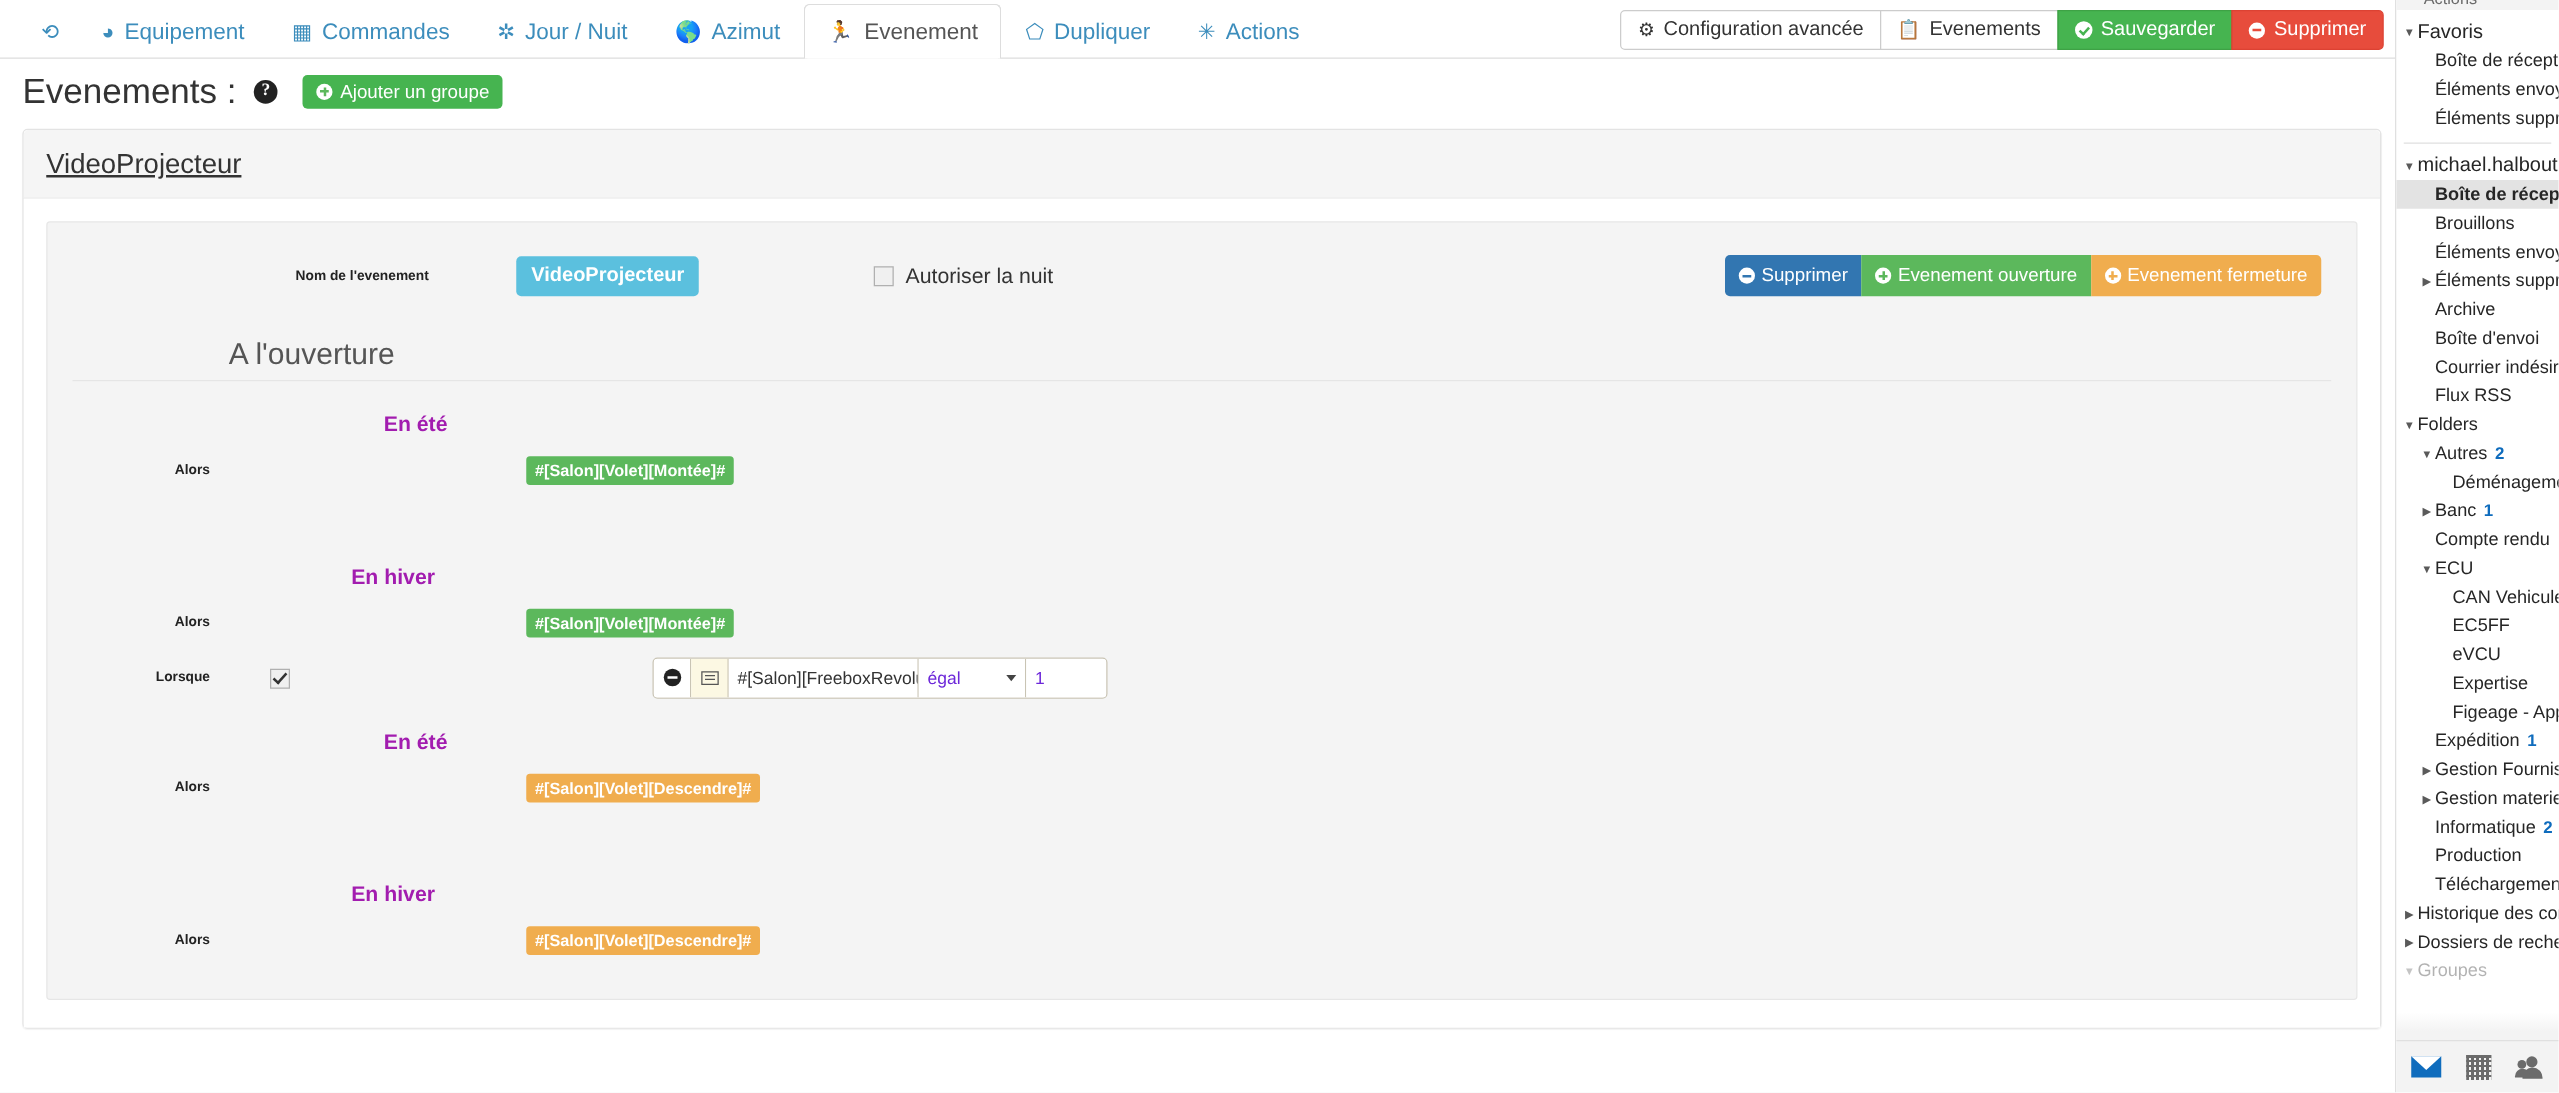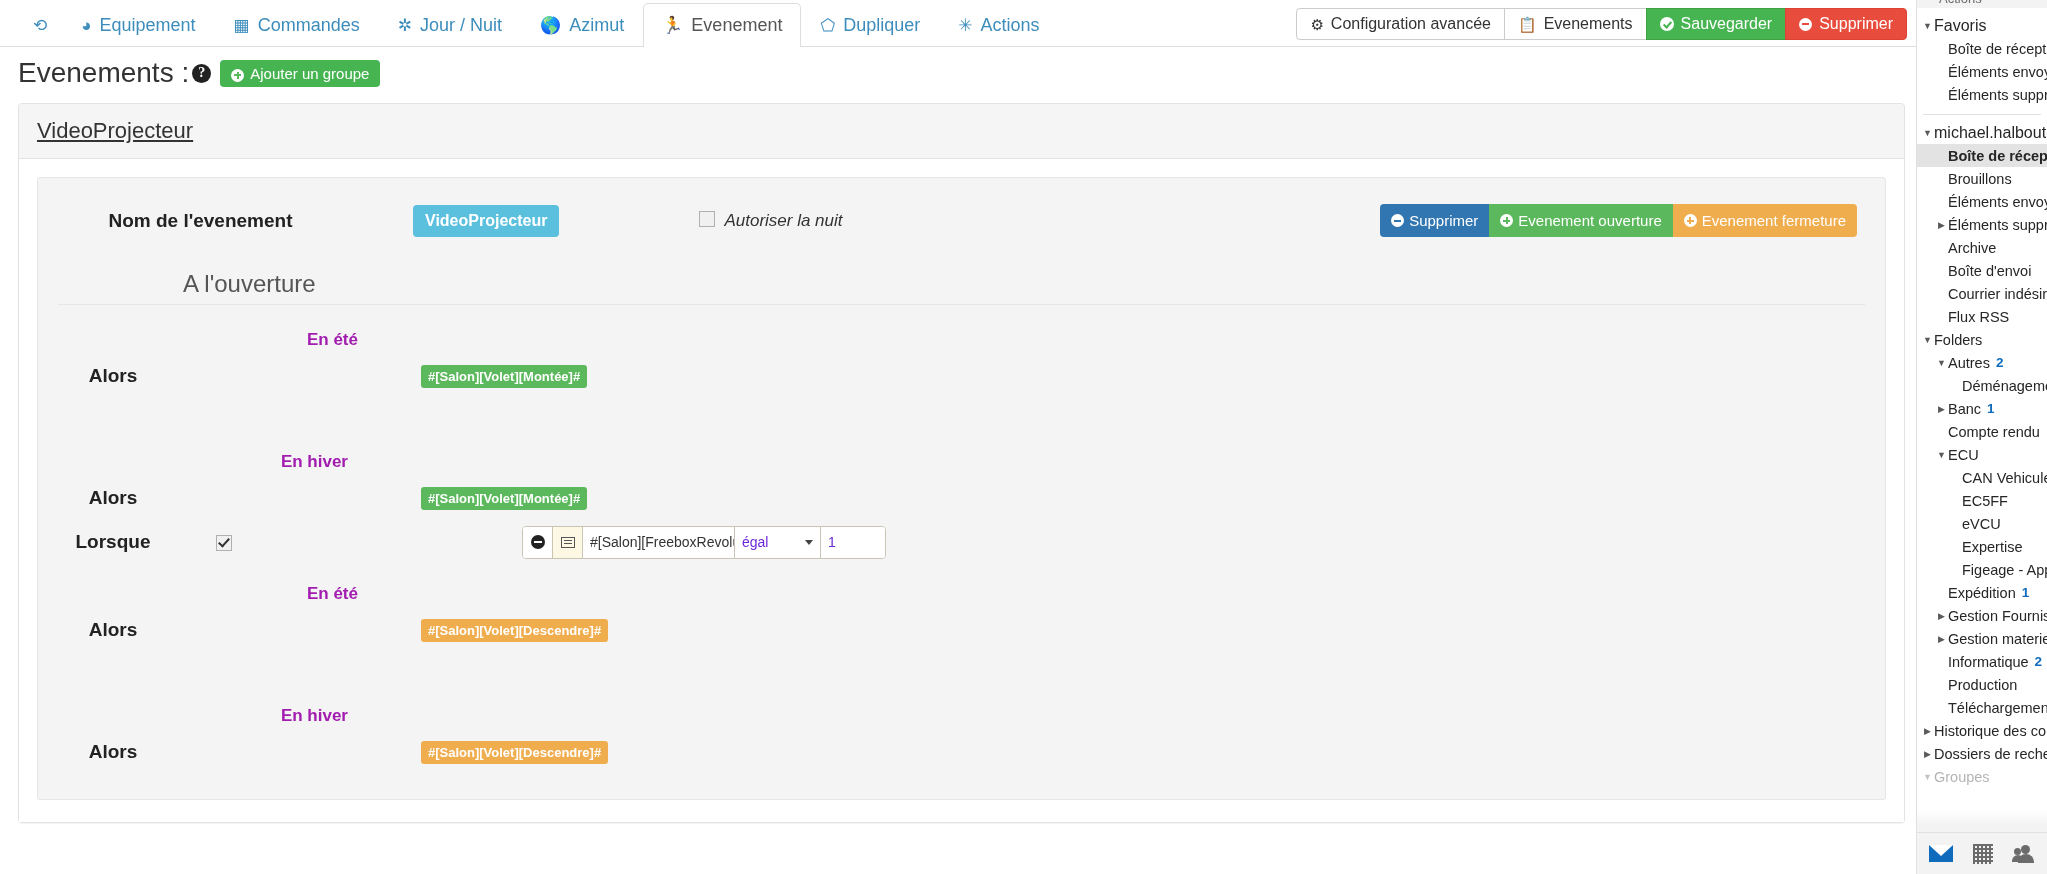--- a/index.html
+++ b/index.html
@@ -98,21 +98,21 @@
   .notice {
     padding: 9px 0 0 14px;
     font-size: 17px;
     color: #444444;
   }
 
   
   .titlerow {
     display: flex;
     align-items: center;
-    gap: 1px;
+    gap: 12px;
     padding: 10px 0 6px 18px;
   }
   .titlerow .h1 {
     font-size: 28px;
     color: #333333;
     font-weight: 400;
   }
   .help-dot {
     display: inline-flex;
     align-items: center;
@@ -122,21 +122,21 @@
     background: #222222;
     color: #ffffff;
     font-size: 14px;
     font-weight: bold;
     font-family: "Liberation Serif", serif;
     margin-left: 2px;
     cursor: pointer;
   }
   .btn-add-group {
     display: inline-flex;
-    align-items: flex-end;
+    align-items: center;
     gap: 6px;
     background: #46b450;
     color: #ffffff;
     font-size: 15px;
     border-radius: 4px;
     padding: 5px 11px;
     margin-left: 8px;
     cursor: pointer;
     border: none;
   }
@@ -177,23 +177,23 @@
 
   .row {
     display: flex;
     align-items: center;
     position: relative;
     min-height: 34px;
   }
 
   .lbl-right {
     font-weight: bold;
-    font-size: 19px;
+    font-size: 11px;
     color: #222222;
-    text-align: center;
+    text-align: right;
   }
 
   .name-tag {
     display: inline-block;
     background: #5bc0de;
     color: #ffffff;
     font-weight: bold;
     font-size: 16px;
     border-radius: 4px;
     padding: 7px 12px;
@@ -559,21 +559,21 @@
       <span class="grp-title">VideoProjecteur</span>
     </div>
     <div class="panel-body">
       <div class="eventbox">
 
         <div class="row" style="min-height:42px;">
           <div class="lbl-right" style="width:285px;">Nom de l'evenement</div>
           <div style="margin-left:70px;">
             <span class="name-tag">VideoProjecteur</span>
           </div>
-          <div style="margin-left:140px; display:flex; font-style:italic;">
+          <div style="margin-left:140px; display:flex; align-items:center;">
             <span class="chk"></span>
             <span class="chk-label">Autoriser la nuit</span>
           </div>
 
           <div class="evt-btns" style="top:4px; right:8px;">
             <div class="ebtn blue">
               <span class="circ-minus-w"></span>
               <span>Supprimer</span>
             </div>
             <div class="ebtn green">

